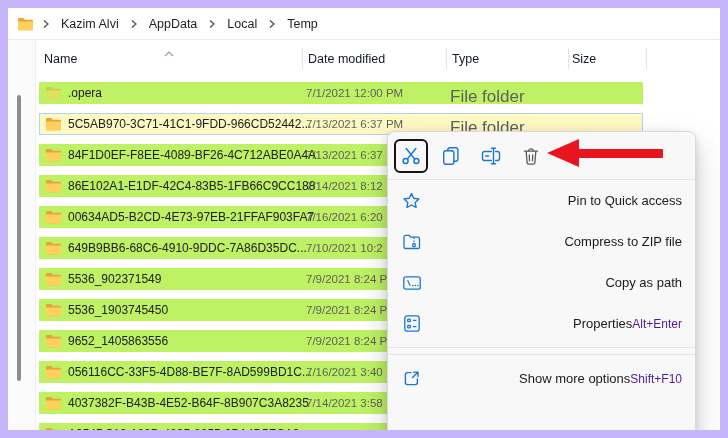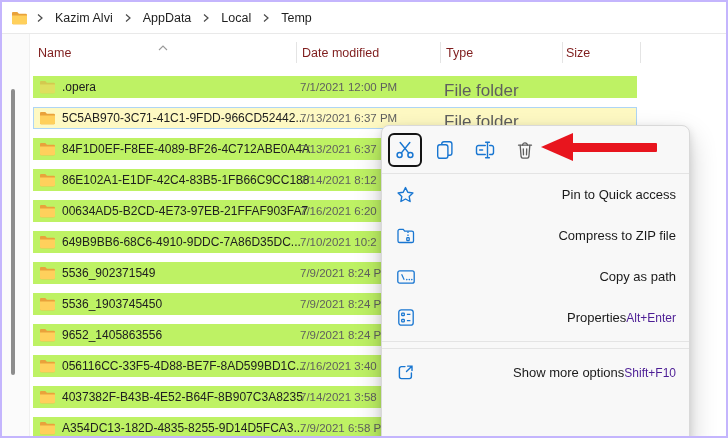--- a/index.html
+++ b/index.html
@@ -1,31 +1,31 @@
 <!DOCTYPE html>
 <html><head>
 <meta charset="utf-8">
 <style>
   html,body{margin:0;padding:0;background:#fff;}
-  .screen{position:relative;width:728px;height:438px;box-sizing:border-box;border:2px solid #c4b5fd;
+  .screen{position:relative;width:728px;height:438px;box-sizing:border-box;border:8px solid #c4b5fd;
           background:#fff;overflow:hidden;font-family:"Liberation Sans",sans-serif;cursor:default;}
 
   
   .breadcrumb{position:absolute;left:0;top:0;right:0;height:31px;background:#fff;
               border-bottom:1px solid #e9e9e9;display:flex;align-items:center;padding-left:9px;}
   .bc-folder{display:flex;align-items:center;margin-right:4px;}
   .bc-chev{display:flex;align-items:center;padding:0 4px;}
   .crumb{font-size:12.5px;color:#1f1f1f;padding:2px 7px;border-radius:3px;}
 
   
   .leftpane{position:absolute;left:0;top:32px;bottom:0;width:27px;background:#fbfbfb;border-right:1px solid #f0f0f0;}
   .vscroll{position:absolute;left:9px;top:55px;width:4px;height:286px;background:#8d8d8d;border-radius:2px;}
 
   
-  .hdr{position:absolute;top:44px;font-size:12.5px;color:#7f1d1d;white-space:nowrap;}
+  .hdr{position:absolute;top:44px;font-size:12.5px;color:#0f172a;white-space:nowrap;}
   .hdr-div{position:absolute;top:40px;height:21px;width:1px;background:#e4e4e4;}
   .sort-caret{position:absolute;left:156px;top:35px;}
 
   
   .row{position:absolute;left:31px;width:604px;height:22px;background:#bef264;}
   .row.selected{background:#fef9c3;box-shadow:inset 0 0 0 1px #aed5f5;}
   .ficon{position:absolute;left:6px;top:4px;line-height:0;}
   .ficon.faded{opacity:.5;}
   .fname{position:absolute;left:29px;top:4px;font-size:12px;color:#202020;white-space:nowrap;}
   .fdate{position:absolute;left:267px;top:5px;font-size:11.5px;color:#5f5f5f;white-space:nowrap;}

